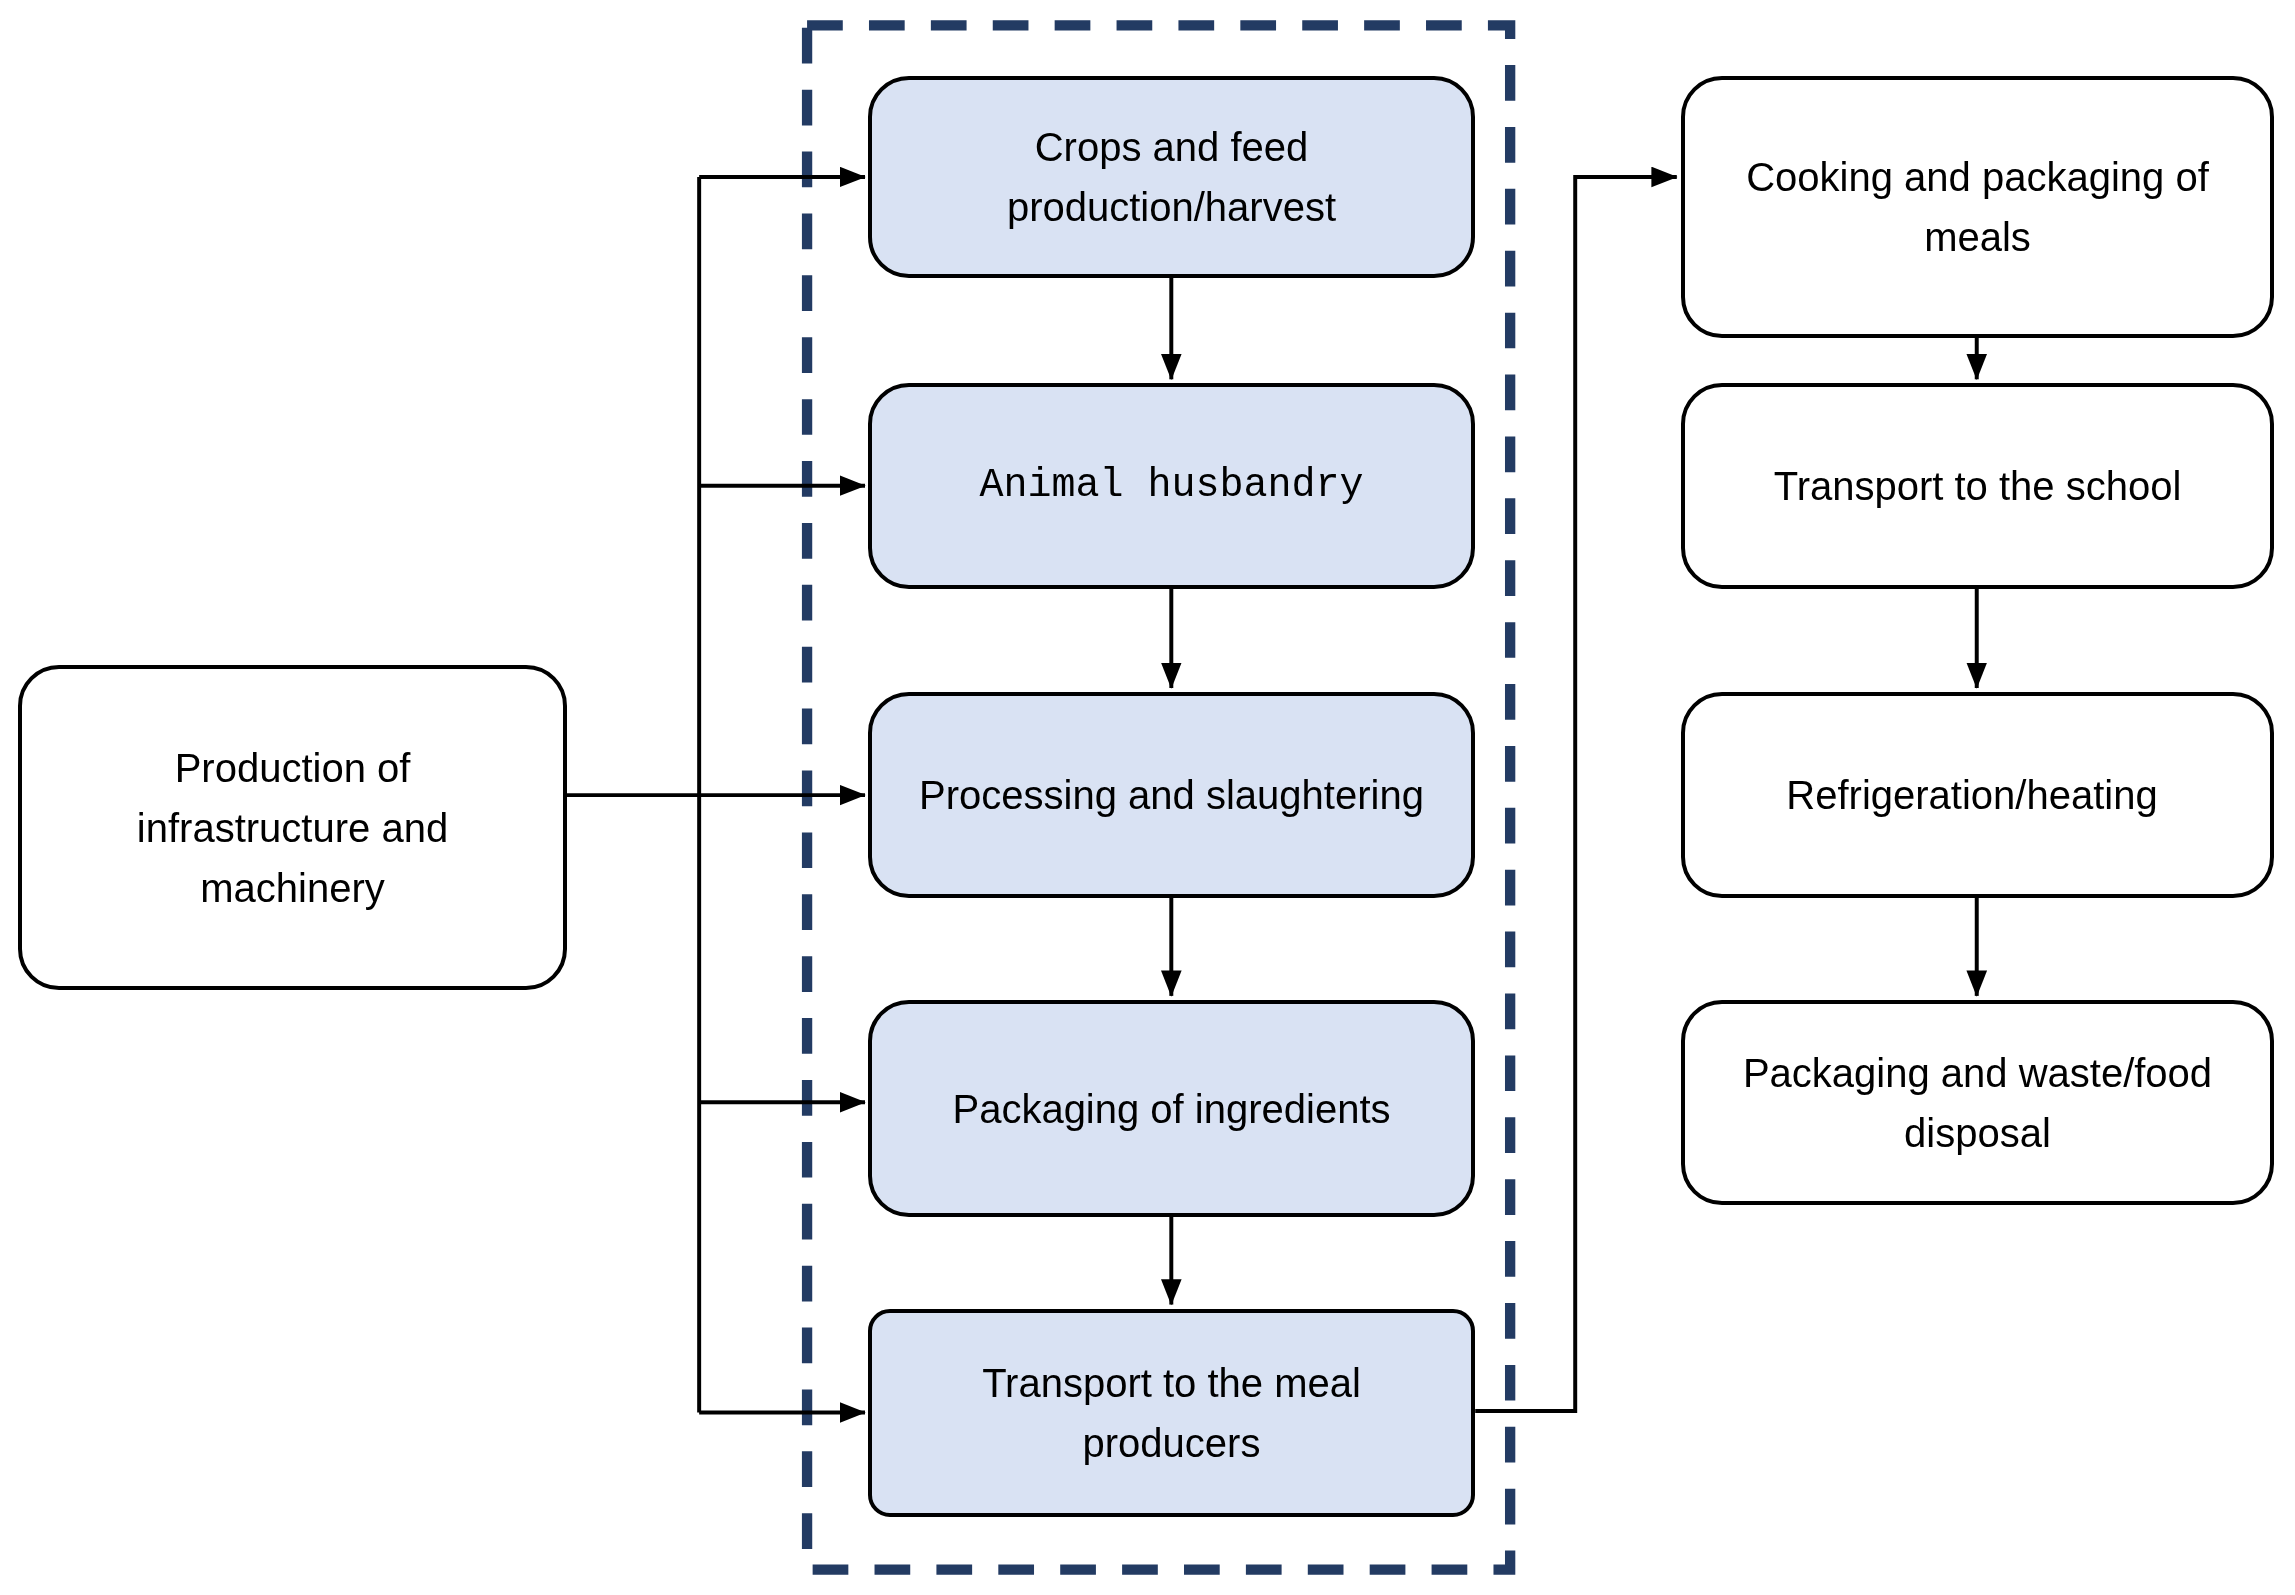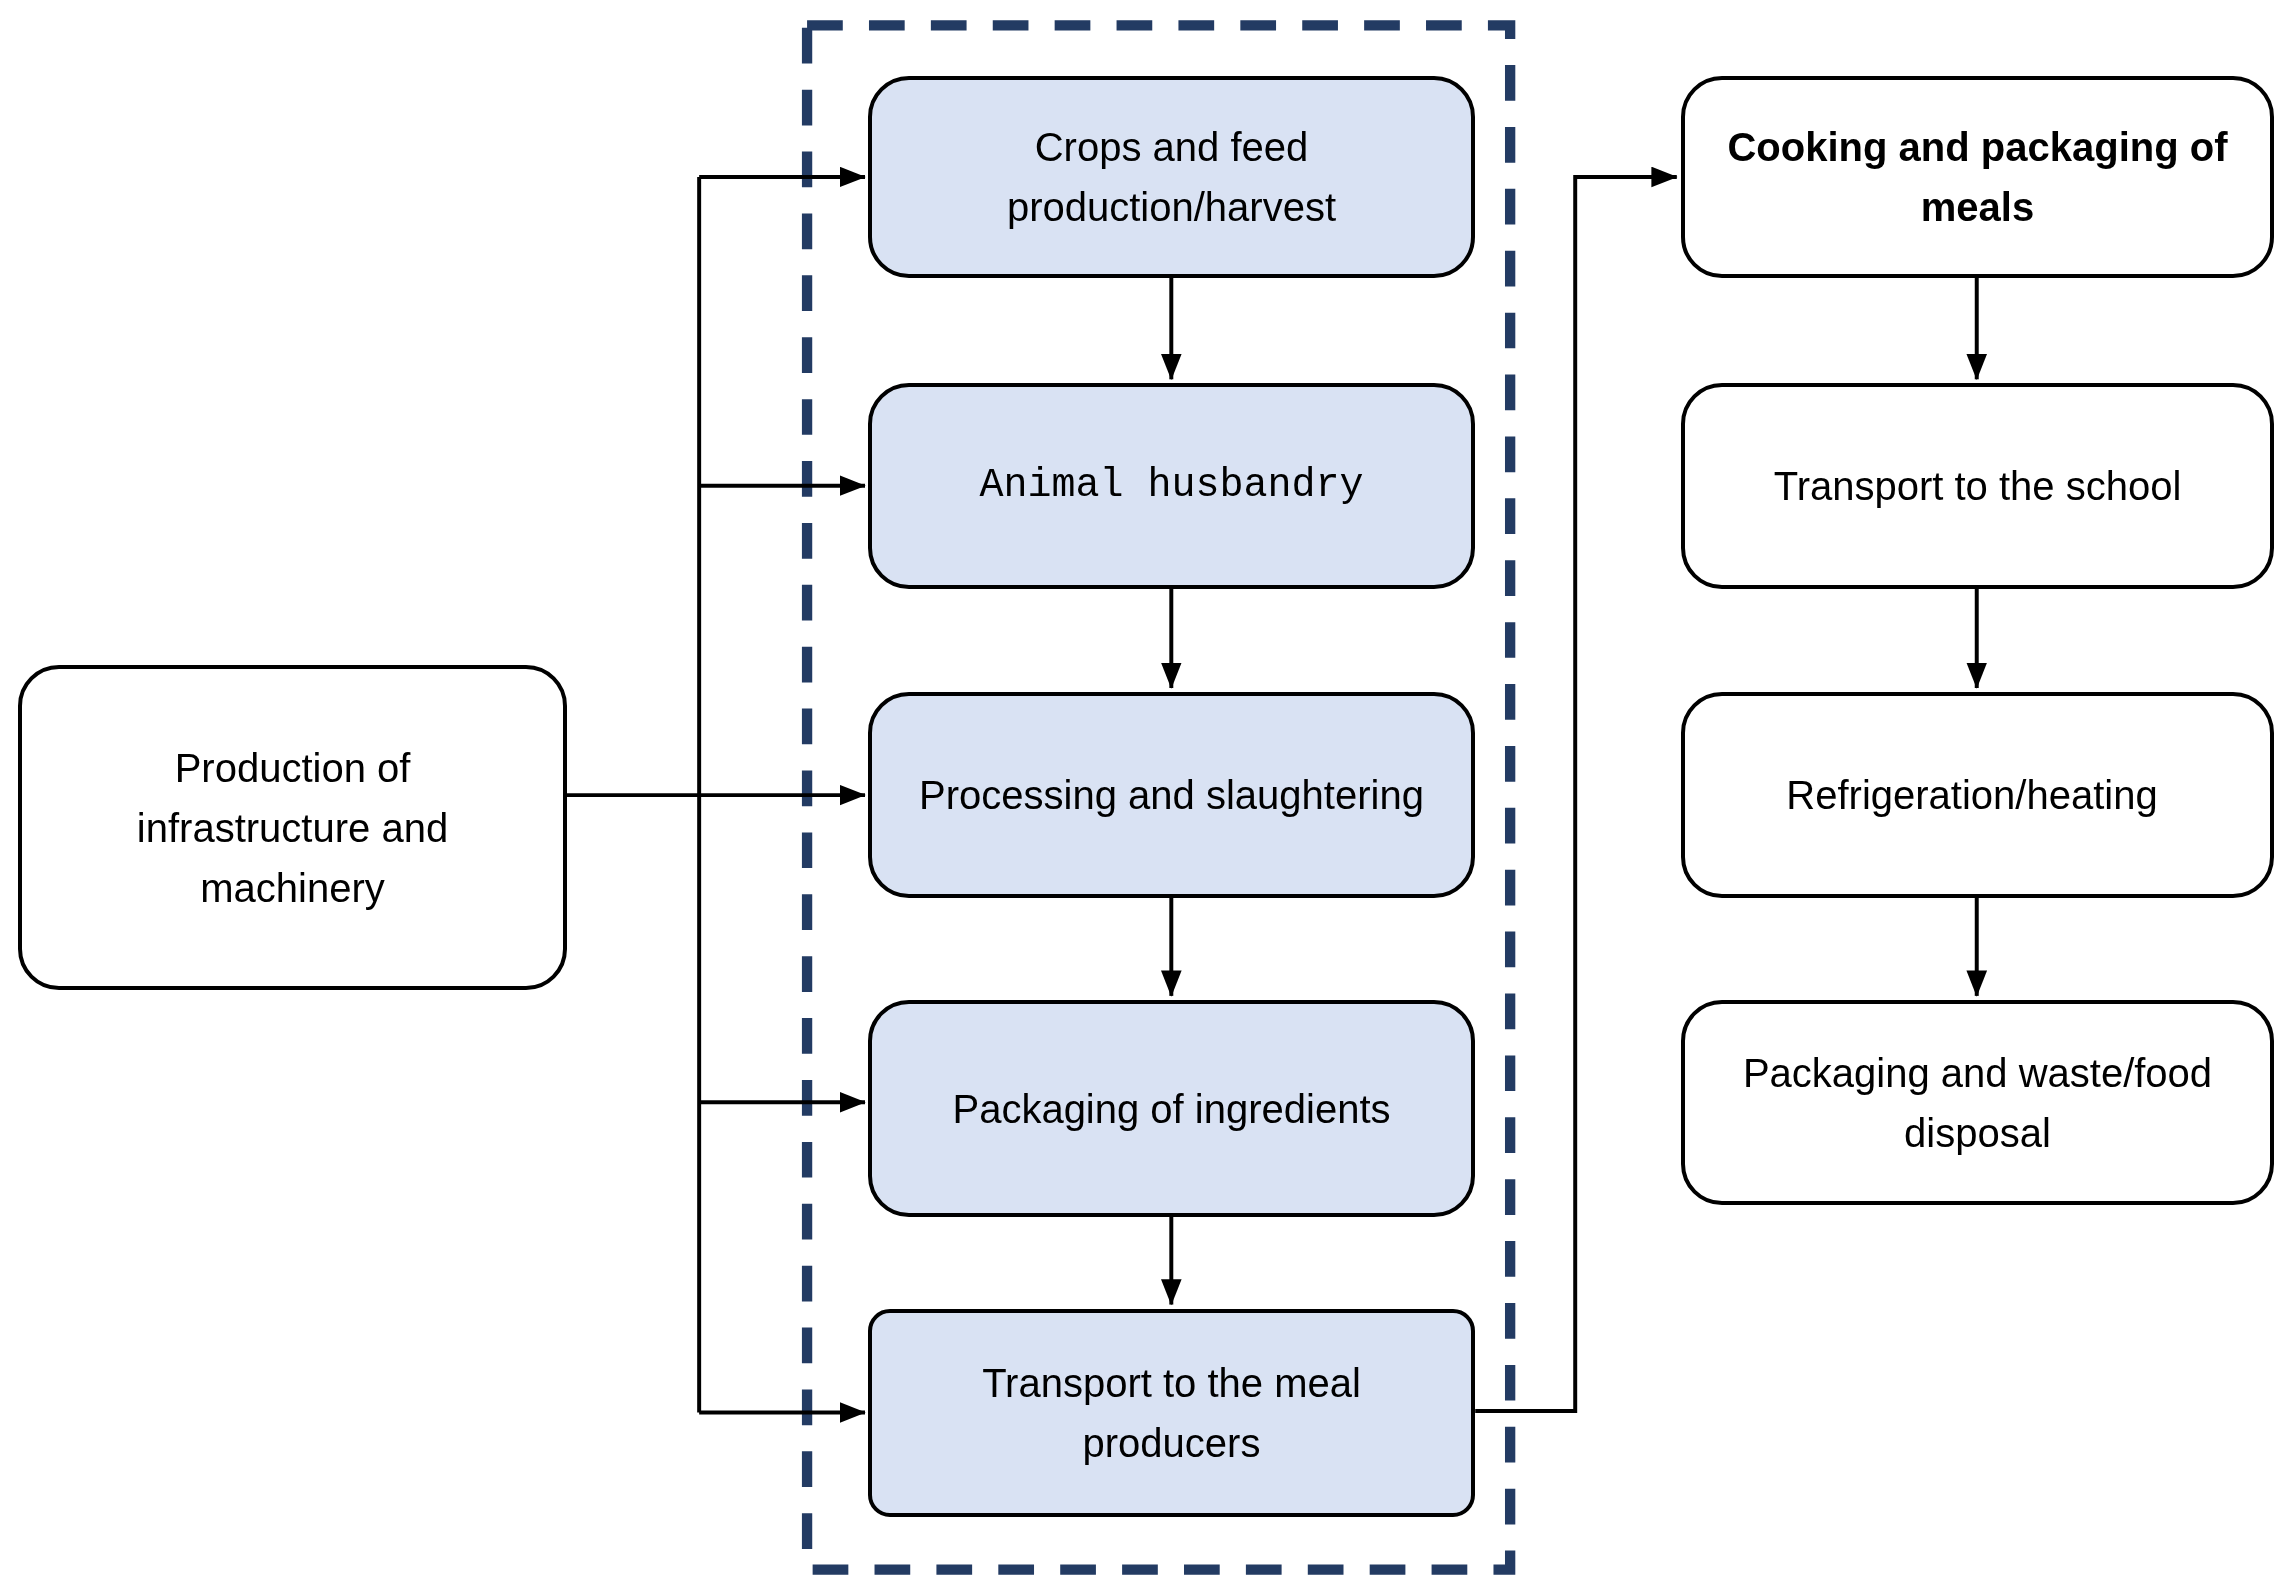--- a/index.html
+++ b/index.html
@@ -98,21 +98,21 @@
 
   <div class="node fill-blue" style="left:868px; top:1000px; width:607px; height:217px;">
     <span class="node-label">Packaging of ingredients</span>
   </div>
 
   <div class="node fill-blue" style="left:868px; top:1309px; width:607px; height:208px;border-radius:22px;">
     <span class="node-label">Transport to the meal
 producers</span>
   </div>
 
-  <div class="node fill-white" style="left:1681px; top:76px; width:593px; height:202px;font-weight:bold;">
+  <div class="node fill-white" style="left:1681px; top:76px; width:593px; height:262px;">
     <span class="node-label">Cooking and packaging of
 meals</span>
   </div>
 
   <div class="node fill-white" style="left:1681px; top:383px; width:593px; height:206px;">
     <span class="node-label">Transport to the school</span>
   </div>
 
   <div class="node fill-white" style="left:1681px; top:692px; width:593px; height:206px;padding-left:8px;">
     <span class="node-label">Refrigeration/heating</span>

